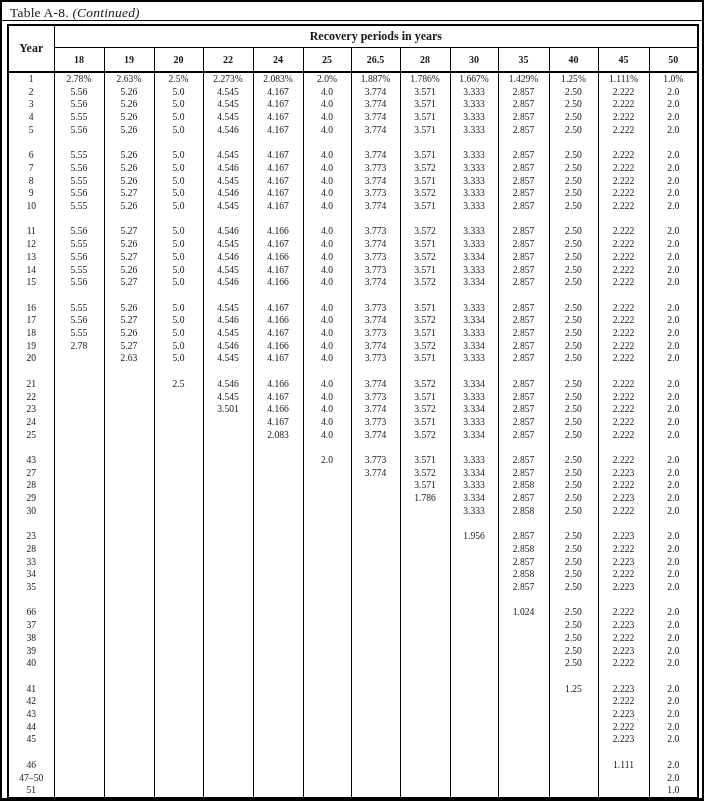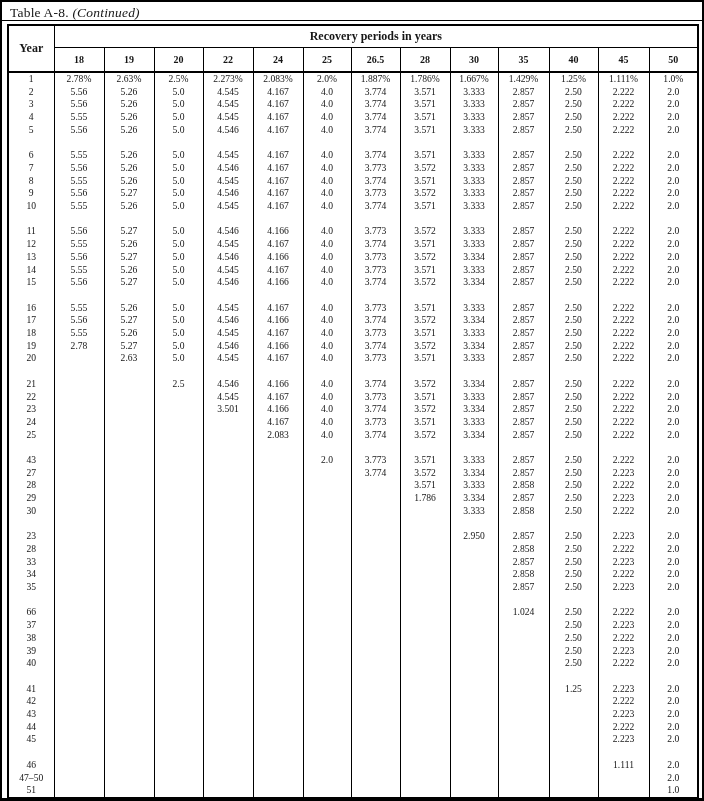--- a/index.html
+++ b/index.html
@@ -655,21 +655,21 @@
         <tr>
           <td class="year">23</td>
           <td></td>
           <td></td>
           <td></td>
           <td></td>
           <td></td>
           <td></td>
           <td></td>
           <td></td>
-          <td>2.950</td>
+          <td>1.956</td>
           <td>2.857</td>
           <td>2.50</td>
           <td>2.223</td>
           <td>2.0</td>
         </tr>
         <tr>
           <td class="year">28</td>
           <td></td>
           <td></td>
           <td></td>

